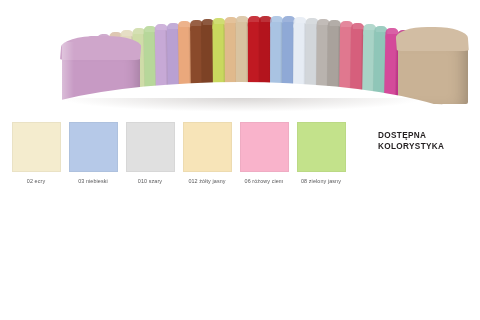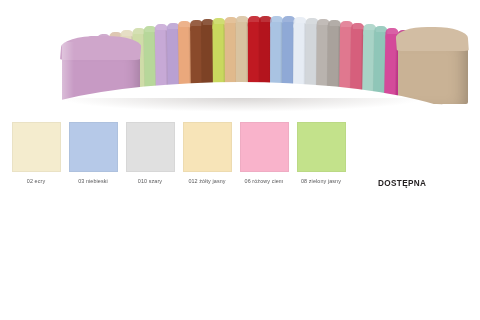--- a/index.html
+++ b/index.html
@@ -374,15 +374,16 @@
     <div class="swatch-cell" style="left: 236px;">
       <div class="swatch-chip" style="background: rgb(249, 179, 203);"></div>
       <div class="swatch-label">06 różowy ciem</div>
     </div>
     <div class="swatch-cell" style="left: 293px;">
       <div class="swatch-chip" style="background: rgb(195, 226, 139);"></div>
       <div class="swatch-label">08 zielony jasny</div>
     </div>
   </div>
 
-<div id="caption" style="color: rgb(35, 31, 32); margin-top: 48px;">
+<div id="caption" style="color: rgb(35, 31, 32);">
   <span class="cap-line">DOSTĘPNA</span>
+  <span class="cap-line">KOLORYSTYKA</span>
 </div>
 
 </body></html>

